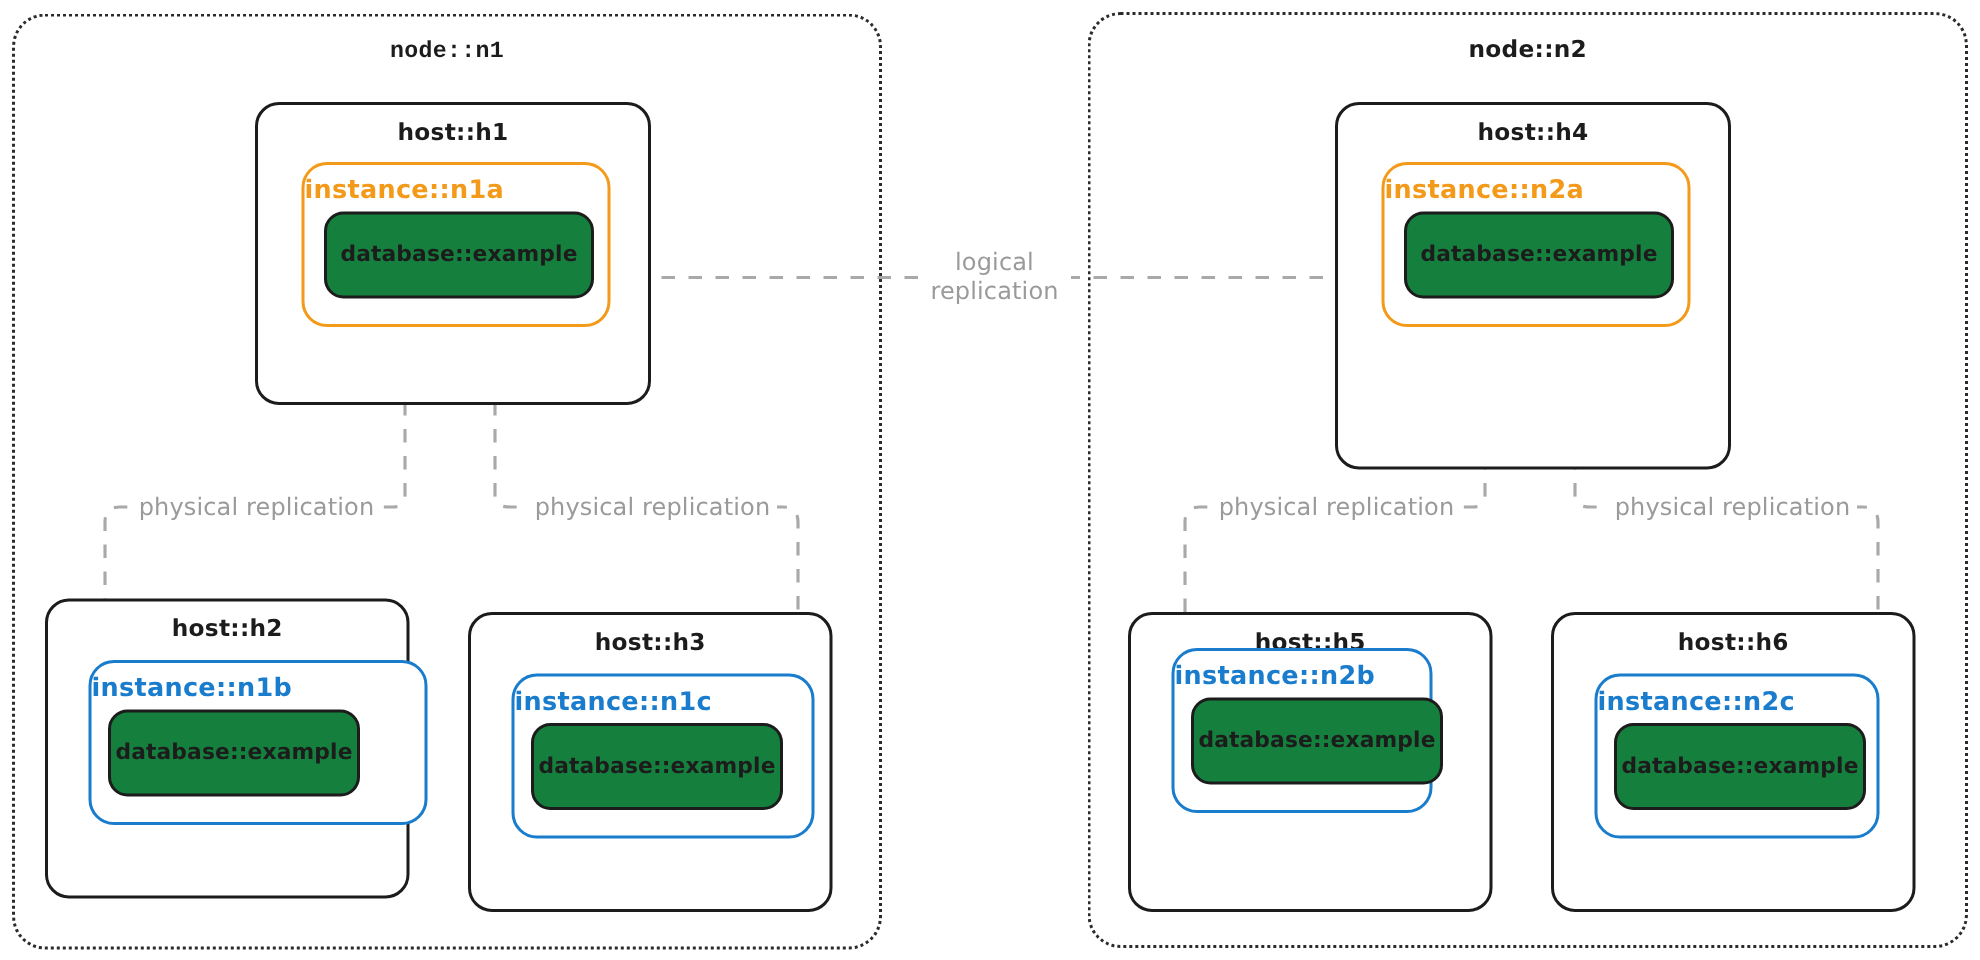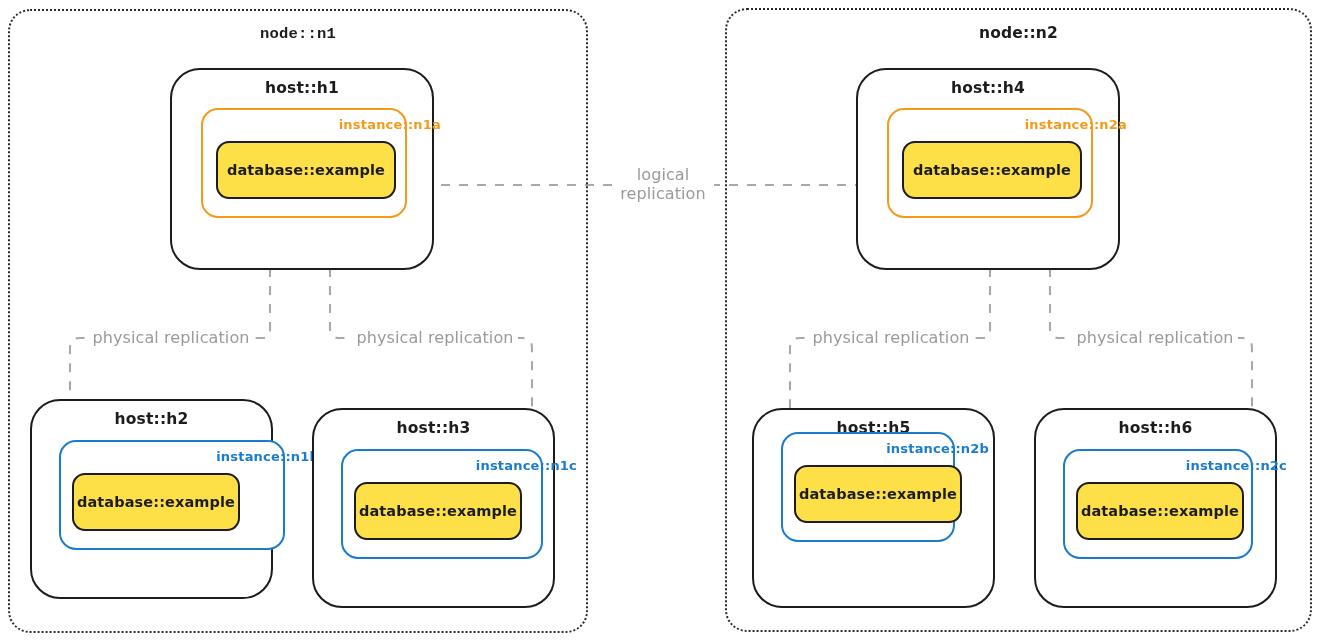--- a/index.html
+++ b/index.html
@@ -37,21 +37,21 @@
     left: 0;
     text-align: center;
     font-size: 15.5px;
     font-weight: 600;
     color: #1c1c1c;
     letter-spacing: 0.2px;
   }
   .host-box {
     position: absolute;
     border: 2.6px solid #1c1c1c;
-    border-radius: 30px;
+    border-radius: 16px;
     box-sizing: border-box;
     background: #ffffff;
     padding-left: 12px;
   }
   .host-label {
     position: absolute;
     width: 100%;
     top: 9px;
     left: 0;
     text-align: center;
@@ -68,36 +68,35 @@
     background: #ffffff;
   }
   .instance-box.primary {
     border-color: #f49a1a;
   }
   .instance-label {
     position: absolute;
     width: 100%;
     top: 7px;
     left: 0;
-    text-align: right;
-    font-size: 13px;
+    text-align: left;
+    font-size: 17px;
     font-weight: 700;
     color: #1a7ccc;
     letter-spacing: 0.2px;
-    margin-left: 36px;
   }
   .instance-label.primary {
     color: #f49a1a;
   }
   .db-box {
     position: absolute;
     border: 2.4px solid #1c1c1c;
     border-radius: 13px;
     box-sizing: border-box;
-    background: #fde047;
+    background: #15803d;
     display: flex;
     align-items: center;
     justify-content: center;
   }
   .db-label {
     font-size: 14.5px;
     font-weight: 600;
     color: #1c1c1c;
     letter-spacing: 0.1px;
     white-space: nowrap;
@@ -185,21 +184,21 @@
       <div class="db-box" style="left:11px; top:31px; width:168px; height:58px;">
         <span class="db-label">database::example</span>
       </div>
     </div>
   </div>
 
   <div class="node-box" style="left:725px; top:8px; width:587px; height:624px;">
     <div class="node-label">node::n2</div>
   </div>
 
-  <div class="host-box" style="left:856px; top:68px; width:264px; height:202px;">
+  <div class="host-box" style="left:890px; top:68px; width:264px; height:245px;">
     <div class="host-label">host::h4</div>
     <div class="instance-box primary" style="left:29px; top:38px; width:206px; height:110px;">
       <div class="instance-label primary">instance::n2a</div>
       <div class="db-box" style="left:13px; top:31px; width:180px; height:58px;">
         <span class="db-label">database::example</span>
       </div>
     </div>
   </div>
 
   <div class="host-box" style="left:752px; top:408px; width:243px; height:200px;">

